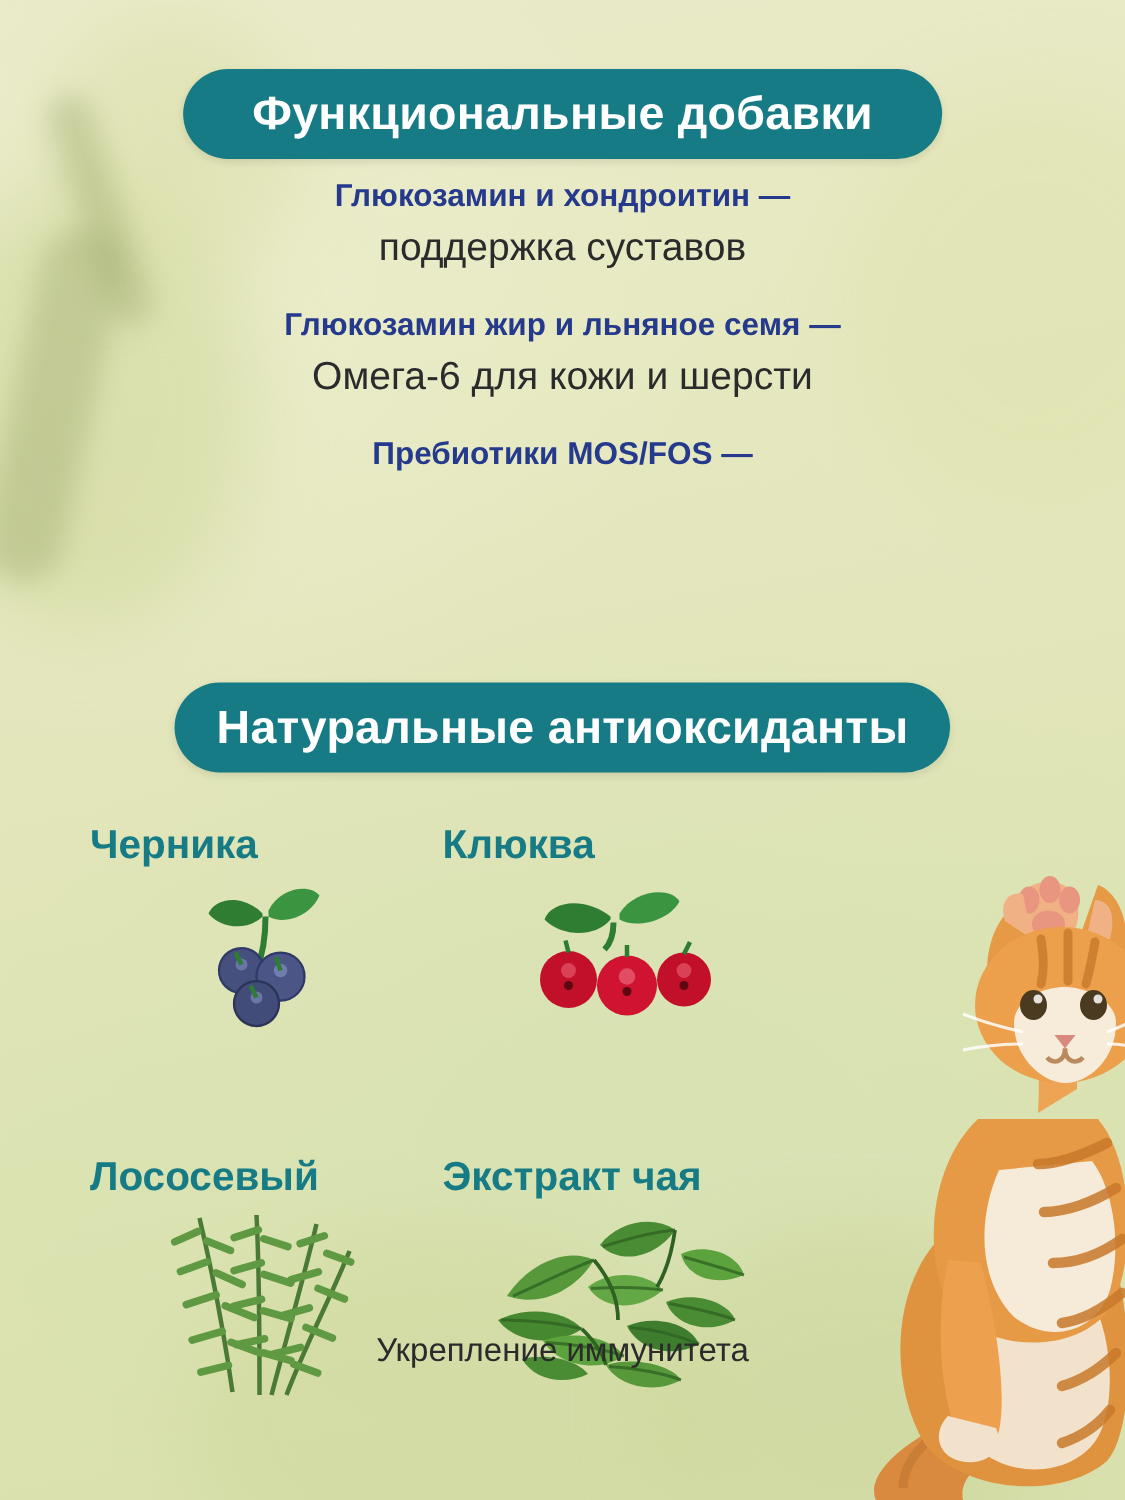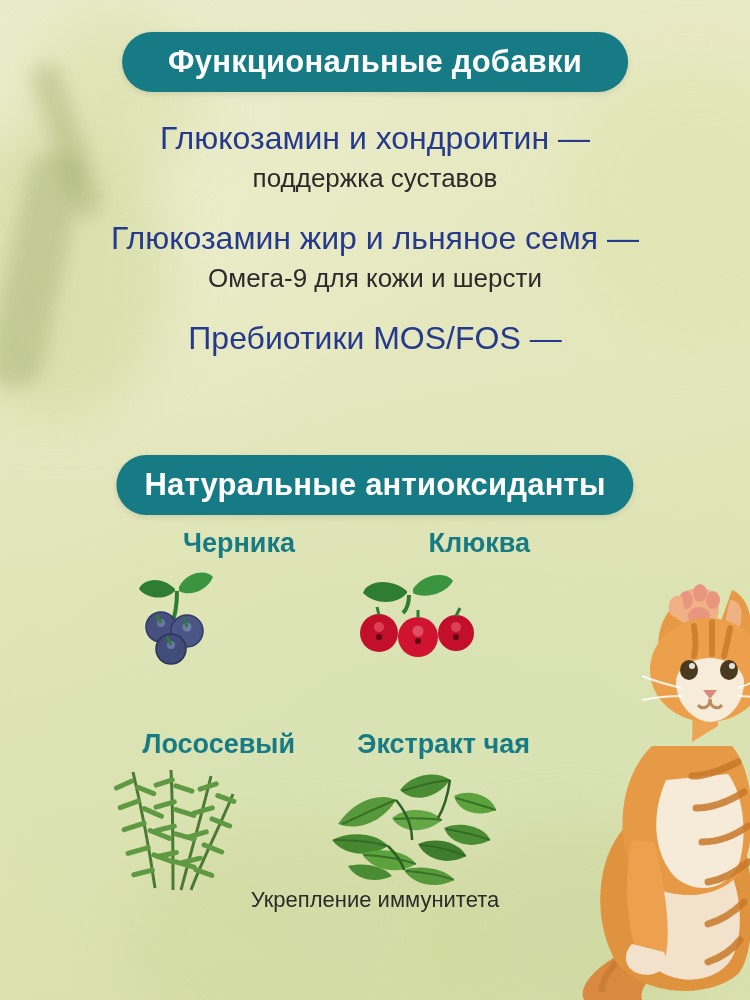--- a/index.html
+++ b/index.html
@@ -51,43 +51,43 @@
     background: #167b84;
     color: #ffffff;
     border-radius: 34px;
     text-align: center;
     font-weight: bold;
     letter-spacing: .2px;
     white-space: nowrap;
     box-shadow: 0 2px 6px rgba(0,0,0,0.10);
   }
   .pill-1 {
-    top: 32px;
+    top: 46px;
     padding: 12px 46px;
     font-size: 31px;
   }
   .pill-2 {
     top: 455px;
     padding: 12px 28px;
     font-size: 31px;
   }
 
   
   .benefits {
     position: absolute;
     top: 118px;
     left: 0;
     width: 750px;
     text-align: center;
   }
   .benefit { margin-bottom: 22px; }
   .benefit-title {
     color: #253a8c;
-    font-weight: normal;
-    font-size: 32px;
+    font-weight: bold;
+    font-size: 21px;
     line-height: 1.25;
   }
   .benefit-sub {
     color: #2b2b2b;
     font-size: 26px;
     line-height: 1.3;
     margin-top: 4px;
   }
 
   
@@ -96,22 +96,23 @@
     top: 528px;
     left: 60px;
     width: 470px;
   }
   .ax-row {
     display: flex;
     justify-content: flex-start;
   }
   .ax-item {
     width: 235px;
-    text-align: right;
+    text-align: left;
     position: relative;
+    margin-top: 20px;
   }
   .ax-label {
     color: #167b84;
     font-weight: bold;
     font-size: 27px;
     margin-bottom: 6px;
   }
   .ax-art {
     height: 112px;
     position: relative;
@@ -155,21 +156,21 @@
 
   <div class="benefits">
 
     <div class="benefit">
       <div class="benefit-title">Глюкозамин и хондроитин —</div>
       <div class="benefit-sub">поддержка суставов</div>
     </div>
 
     <div class="benefit">
       <div class="benefit-title">Глюкозамин жир и льняное семя —</div>
-      <div class="benefit-sub">Омега-9 для кожи и шерсти</div>
+      <div class="benefit-sub">Омега-6 для кожи и шерсти</div>
     </div>
 
     <div class="benefit">
       <div class="benefit-title">Пребиотики MOS/FOS —</div>
     </div>
 
   </div>
 
   <div class="pill pill-2">Натуральные антиоксиданты</div>
 

